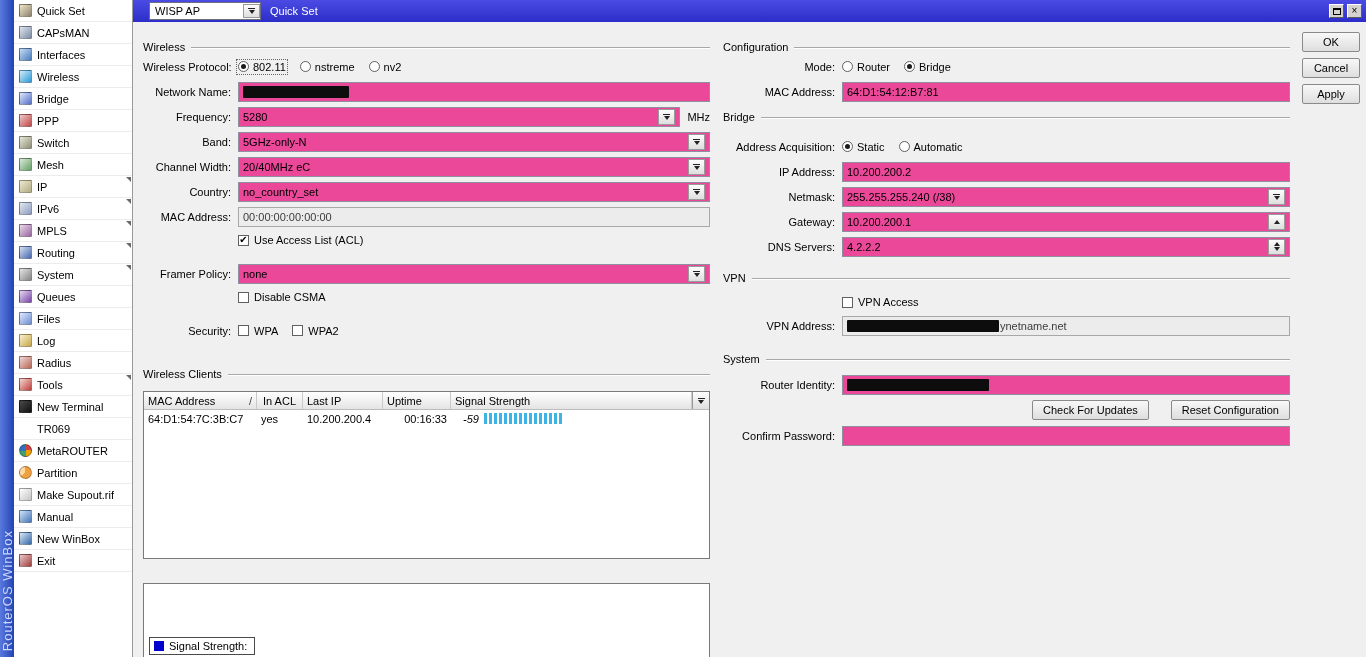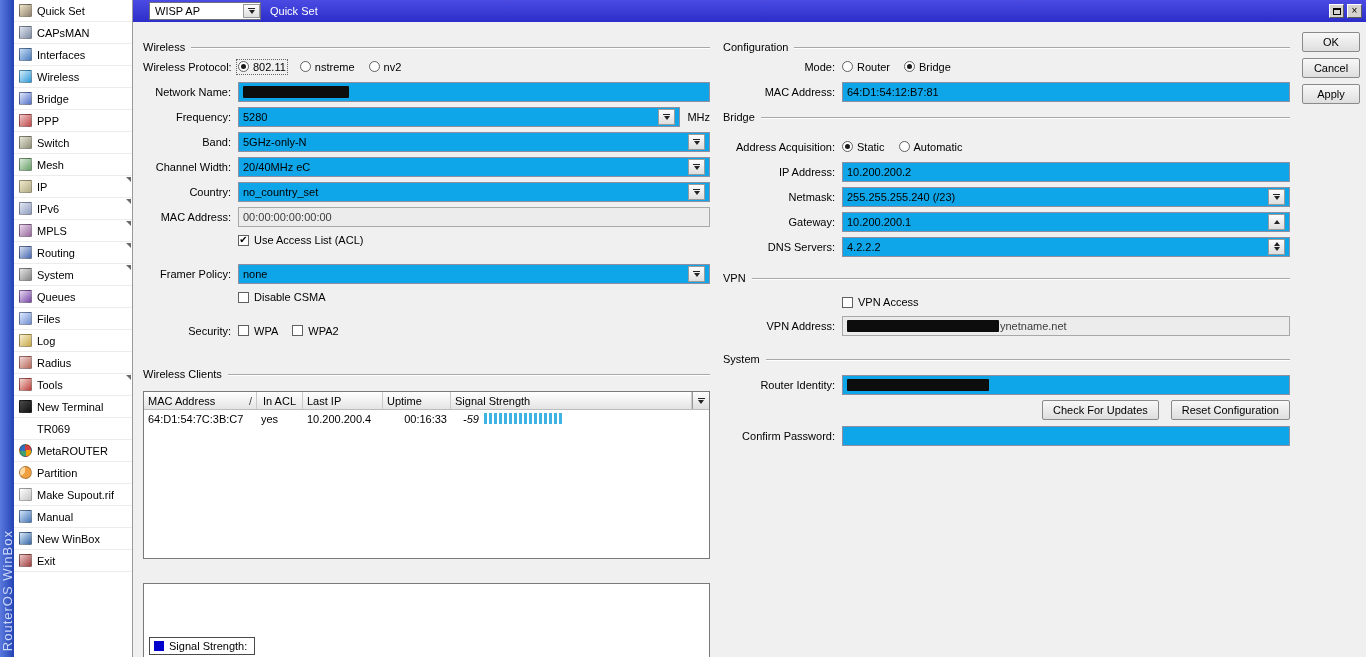--- a/index.html
+++ b/index.html
@@ -63,21 +63,21 @@
   .sep{display:flex;align-items:center;gap:6px;height:14px;}
   .sep-line{flex:1;height:1px;background:#a8a8a8;box-shadow:0 1px 0 #fff;}
 
   .frow{display:flex;align-items:center;height:25px;}
   .cbrow{height:22px;}
   .flabel{width:88px;text-align:right;padding-right:0;margin-right:7px;flex:0 0 88px;white-space:nowrap;}
   .right-col .flabel{width:112px;flex:0 0 112px;}
   .fctrl{flex:1;display:flex;align-items:center;min-width:0;}
   .mt6{margin-top:6px;}.mt8{margin-top:24px;}.mt10{margin-top:10px;}.mt12{margin-top:12px;}.mt14{margin-top:14px;}
 
-  .tin{height:20px;flex:1;background:#0ea5e9;border:1px solid #8f8f9f;display:flex;align-items:center;padding:0 4px;overflow:hidden;white-space:nowrap;}
+  .tin{height:20px;flex:1;background:#ec4899;border:1px solid #8f8f9f;display:flex;align-items:center;padding:0 4px;overflow:hidden;white-space:nowrap;}
   .tin.dis{background:#ececec;color:#3c3c3c;border-color:#a8a8a8;}
   .dbtn{margin-left:auto;width:17px;height:16px;flex:0 0 17px;border:1px solid #9a9a9a;background:linear-gradient(#fdfdfd,#dedede);
     display:flex;flex-direction:column;align-items:center;justify-content:center;gap:1px;cursor:default;}
   .dline{width:7px;height:1px;background:#222;}
   .arr-down{width:0;height:0;border-left:3px solid transparent;border-right:3px solid transparent;border-top:4px solid #222;}
   .arr-up{width:0;height:0;border-left:3px solid transparent;border-right:3px solid transparent;border-bottom:4px solid #222;}
   .unit{margin-left:7px;}
 
   .radio{width:11px;height:11px;border:1px solid #606060;border-radius:50%;background:#fff;display:inline-block;position:relative;margin-right:4px;flex:0 0 11px;}
   .radio.on::after{content:"";position:absolute;left:2px;top:2px;right:2px;bottom:2px;border-radius:50%;background:#1a1a1a;}
@@ -108,21 +108,21 @@
   .sigbar{width:80px;height:11px;background:repeating-linear-gradient(90deg,#3fb3e3 0 3px,#ffffff 3px 5px);}
 
   .sig-panel{border:1px solid #7a7a7a;background:#fff;height:78px;position:relative;}
   .legend{position:absolute;left:5px;bottom:5px;border:1px solid #4a4a4a;background:#fff;padding:2px 7px 2px 4px;display:flex;align-items:center;gap:5px;}
   .legend .sq{width:10px;height:10px;background:#0000cc;flex:0 0 10px;}
 
   .btn{height:20px;padding:0 10px;background:linear-gradient(#f8f8f8,#dedede);border:1px solid #8a8a8a;border-radius:2px;
     display:inline-flex;align-items:center;justify-content:center;white-space:nowrap;cursor:default;}
   .btn.disabled{color:#9a9a9a;border-color:#aeaeae;}
   .acl-btns{display:flex;justify-content:flex-end;gap:6px;margin-top:6px;}
-  .upd-btns{display:flex;justify-content:flex-end;gap:12px;height:26px;align-items:center;}
+  .upd-btns{display:flex;justify-content:flex-end;gap:22px;height:26px;align-items:center;}
 
   .side-actions{position:absolute;right:6px;top:10px;display:flex;flex-direction:column;gap:6px;}
   .side-actions .btn{width:58px;}
 </style>
 </head>
 <body>
 
 <div class="screen">
 
   <div class="brand">
@@ -512,21 +512,21 @@
           <div class="tin">
             <span>10.200.200.2</span>
           </div>
         </div>
       </div>
 
       <div class="frow">
         <div class="flabel">Netmask:</div>
         <div class="fctrl">
           <div class="tin">
-            <span>255.255.255.240 (/23)</span>
+            <span>255.255.255.240 (/38)</span>
             <span class="dbtn">
                 <span class="dline"></span>
                 <span class="arr-down"></span>
               </span>
           </div>
         </div>
       </div>
 
       <div class="frow">
         <div class="flabel">Gateway:</div>

